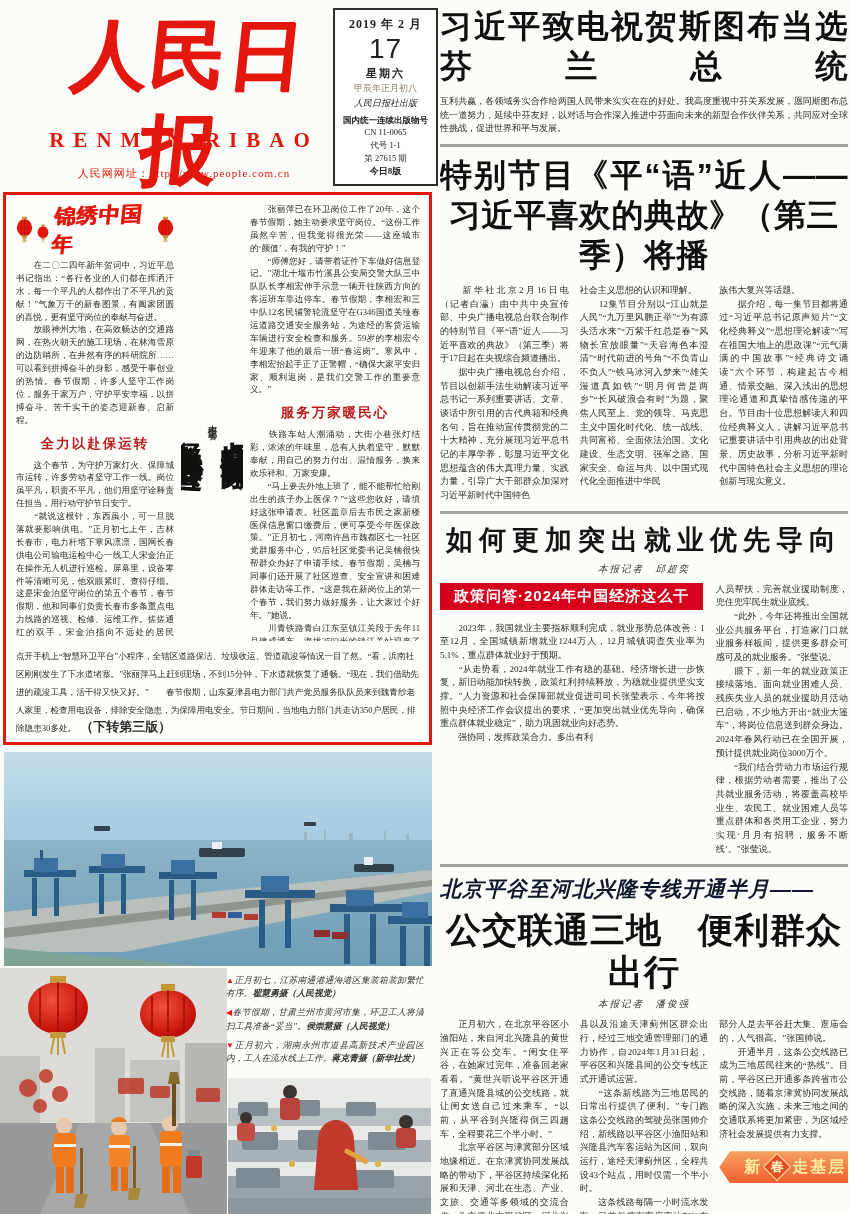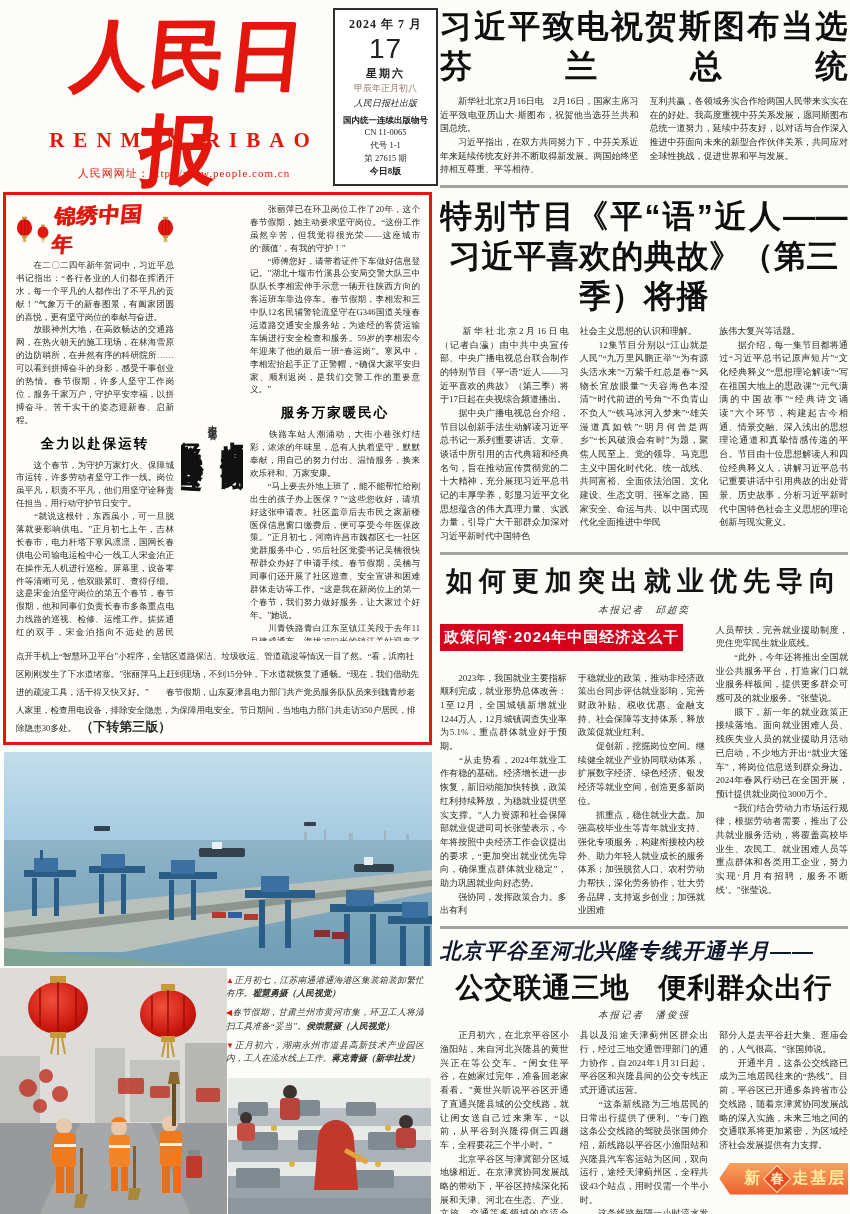--- a/index.html
+++ b/index.html
@@ -60,49 +60,49 @@
     display:flex; flex-direction:row; align-items:center; justify-content:center;
     overflow:hidden;
   }
   .jx-headline .vh { font-size:37px; letter-spacing:2px; line-height:1; }
   .jx-headline .vb { font-size:9px; color:#333; margin:6px 2px; letter-spacing:2px; font-family:"Liberation Serif",serif; }
   .jx-col3 { overflow:hidden; }
   .jx-bottom { grid-column:1 / 4; border-top:0; padding-top:4px; overflow:hidden; }
   .boxtxt { font-size:8.6px; line-height:1.5; text-align:justify; white-space:pre-line; color:#2a2a2a; }
   .box-sec {
     text-align:center; font-weight:bold; font-size:13.5px; letter-spacing:2px;
-    margin:8px 0 6px; color:#000000;
+    margin:8px 0 6px; color:#b91c1c;
   }
   .turn-note { text-align:right; font-weight:bold; font-size:13px; }
   
   .right-col { position:absolute; left:440px; top:4px; width:408px; height:1210px; overflow:hidden; }
   .rule { border-bottom:3px solid #a3a3a3; }
   .rule-dash { border-bottom:1px dashed #777; }
   .headline-xl {
     font-family:"Liberation Sans",sans-serif; font-weight:bold; color:#0f0f0f;
     font-size:32px; letter-spacing:0.5px; line-height:1.25; text-align:justify; text-align-last:justify;
   }
   .headline-l {
     font-family:"Liberation Sans",sans-serif; font-weight:bold; color:#0f0f0f;
-    font-size:28px; letter-spacing:1px; text-align:center; line-height:1.2;
+    font-size:35px; letter-spacing:1px; text-align:center; line-height:1.2;
   }
   .headline-serif {
     font-family:"Liberation Serif",serif; font-weight:bold; color:#141414;
     font-size:27px; letter-spacing:6px; text-align:center;
   }
   .kicker { font-family:"Liberation Sans",sans-serif; font-weight:bold; font-size:21px; color:#0f172a; letter-spacing:1px;font-style:italic; }
   .byline { text-align:center; font-size:9.5px; font-style:italic; color:#333; margin:5px 0 7px; letter-spacing:2px; }
   .cols { display:flex; gap:11px; }
   .cols .c { flex:1 1 0; overflow:hidden; }
   .txt { font-size:9px; line-height:1.52; text-align:justify; white-space:pre-line; color:#2a2a2a; }
   section.art { padding:8px 0; }
   .badge-policy {
     display:inline-block; background:#d6001c; color:#fff;
     font-family:"Liberation Sans",sans-serif; font-weight:bold; font-size:15px;
-    padding:4px 4px; letter-spacing:1px; margin-bottom:21px;
+    padding:4px 14px; letter-spacing:1px; margin-bottom:12px;
   }
   .badge-xinchun {
     width:152px; height:32px; margin:10px auto 0;
     background:linear-gradient(180deg,#f6a35e,#ee6030);
     clip-path:polygon(0 50%, 7% 0, 93% 0, 100% 50%, 93% 100%, 7% 100%);
     display:flex; align-items:center; justify-content:center; gap:5px;
     color:#ffeea0; font-weight:bold; font-family:"Liberation Sans",sans-serif;
   }
   .badge-xinchun .bx-l, .badge-xinchun .bx-r { font-size:16px; letter-spacing:2px; }
   .badge-xinchun .bx-diamond {
@@ -122,21 +122,21 @@
 
 <div class="page">
 
   <header class="masthead">
     <div class="paper-title">人民日报</div>
     <div class="paper-latin">RENMIN RIBAO</div>
     <div class="paper-url">人民网网址：http://www.people.com.cn</div>
   </header>
 
   <div class="datebox">
-    <div class="d-month">2024 年 7 月</div>
+    <div class="d-month">2019 年 2 月</div>
     <div class="d-day">17</div>
     <div class="d-week">星期六</div>
     <div class="d-lunar">甲辰年正月初八</div>
     <div class="d-pub">人民日报社出版</div>
     <div class="d-issn-label">国内统一连续出版物号</div>
     <div class="d-small">CN 11-0065</div>
     <div class="d-small">代号 1-1</div>
     <div class="d-small">第 27615 期</div>
     <div class="d-pages">今日8版</div>
   </div>
@@ -399,22 +399,20 @@
         <rect x="118" y="70" width="26" height="5" rx="2" transform="rotate(28 118 70)" fill="#e2a23c"></rect>
       </g>
     <rect x="0" y="120" width="203" height="16" fill="#8d969c"></rect>
   </svg>
 
   <main class="right-col">
 
     <section class="art rule" style="padding-top:2px;">
       <h1 class="headline-xl">习近平致电祝贺斯图布当选芬兰总统</h1>
       <div class="cols" style="margin-top:9px;">
-        <div class="c txt">　　新华社北京2月16日电　2月16日，国家主席习近平致电亚历山大·斯图布，祝贺他当选芬兰共和国总统。
-　　习近平指出，在双方共同努力下，中芬关系近年来延续传统友好并不断取得新发展。两国始终坚持相互尊重、平等相待、</div>
         <div class="c txt">互利共赢，各领域务实合作给两国人民带来实实在在的好处。我高度重视中芬关系发展，愿同斯图布总统一道努力，延续中芬友好，以对话与合作深入推进中芬面向未来的新型合作伙伴关系，共同应对全球性挑战，促进世界和平与发展。</div>
       </div>
     </section>
 
     <section class="art rule">
       <h1 class="headline-xl">特别节目《平“语”近人——</h1>
       <h1 class="headline-xl" style="text-align-last:auto; text-align:center;">习近平喜欢的典故》（第三季）将播</h1>
       <div class="cols" style="margin-top:9px;">
         <div class="c txt">　　新华社北京2月16日电　（记者白瀛）由中共中央宣传部、中央广播电视总台联合制作的特别节目《平“语”近人——习近平喜欢的典故》（第三季）将于17日起在央视综合频道播出。
 　　据中央广播电视总台介绍，节目以创新手法生动解读习近平总书记一系列重要讲话、文章、谈话中所引用的古代典籍和经典名句，旨在推动宣传贯彻党的二十大精神，充分展现习近平总书记的丰厚学养，彰显习近平文化思想蕴含的伟大真理力量、实践力量，引导广大干部群众加深对习近平新时代中国特色</div>
@@ -428,23 +426,20 @@
     <section class="art rule">
       <h1 class="headline-serif">如何更加突出就业优先导向</h1>
       <div class="byline">本报记者　邱超奕</div>
       <div class="cols">
         <div class="c" style="flex:2 1 0;">
           <div class="badge-policy">政策问答·2024年中国经济这么干</div>
           <div class="cols">
             <div class="c txt">　　2023年，我国就业主要指标顺利完成，就业形势总体改善：1至12月，全国城镇新增就业1244万人，12月城镇调查失业率为5.1%，重点群体就业好于预期。
 　　“从走势看，2024年就业工作有稳的基础。经济增长进一步恢复，新旧动能加快转换，政策红利持续释放，为稳就业提供坚实支撑。”人力资源和社会保障部就业促进司司长张莹表示，今年将按照中央经济工作会议提出的要求，“更加突出就业优先导向，确保重点群体就业稳定”，助力巩固就业向好态势。
 　　强协同，发挥政策合力。多出有利</div>
-            <div class="c txt">于稳就业的政策，推动非经济政策出台同步评估就业影响，完善财政补贴、税收优惠、金融支持、社会保障等支持体系，释放政策促就业红利。
-　　促创新，挖掘岗位空间。继续健全就业产业协同联动体系，扩展数字经济、绿色经济、银发经济等就业空间，创造更多新岗位。
-　　抓重点，稳住就业大盘。加强高校毕业生等青年就业支持、强化专项服务，构建衔接校内校外、助力年轻人就业成长的服务体系；加强脱贫人口、农村劳动力帮扶，深化劳务协作，壮大劳务品牌，支持返乡创业；加强就业困难</div>
           </div>
         </div>
         <div class="c txt">人员帮扶，完善就业援助制度，兜住兜牢民生就业底线。
 　　“此外，今年还将推出全国就业公共服务平台，打造家门口就业服务样板间，提供更多群众可感可及的就业服务。”张莹说。
 　　眼下，新一年的就业政策正接续落地。面向就业困难人员、残疾失业人员的就业援助月活动已启动，不少地方开出“就业大篷车”，将岗位信息送到群众身边。2024年春风行动已在全国开展，预计提供就业岗位3000万个。
 　　“我们结合劳动力市场运行规律，根据劳动者需要，推出了公共就业服务活动，将覆盖高校毕业生、农民工、就业困难人员等重点群体和各类用工企业，努力实现‘月月有招聘，服务不断线’。”张莹说。</div>
       </div>
     </section>
 
     <section class="art rule-dash">

